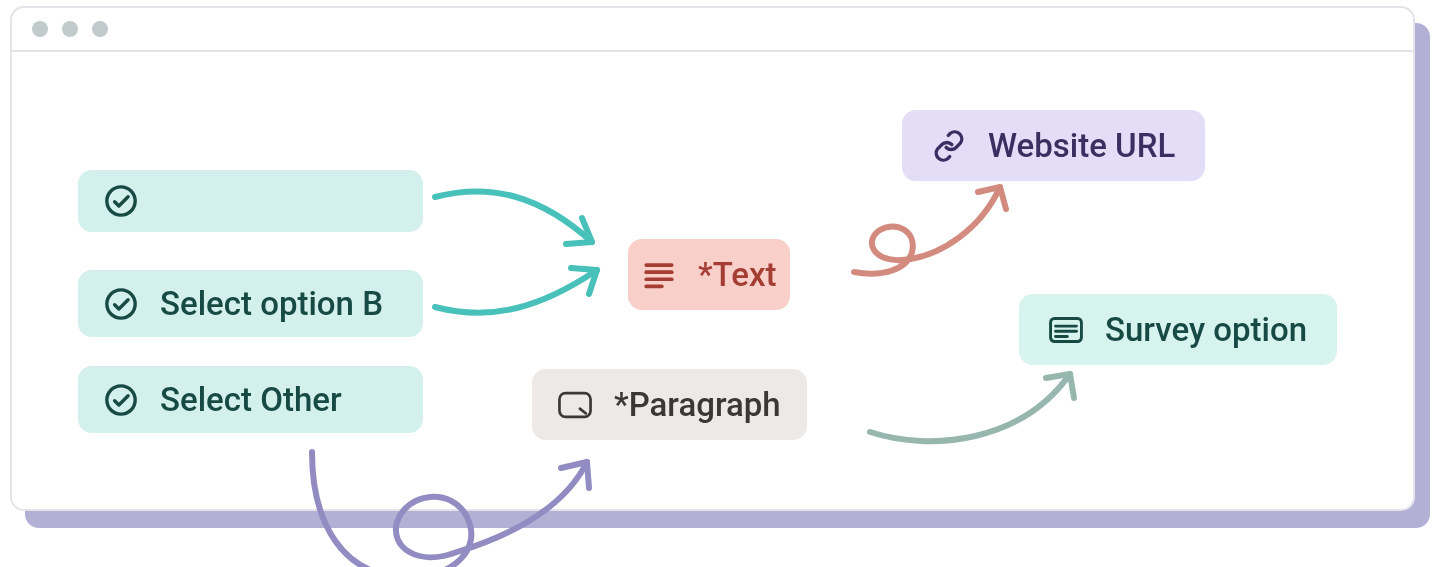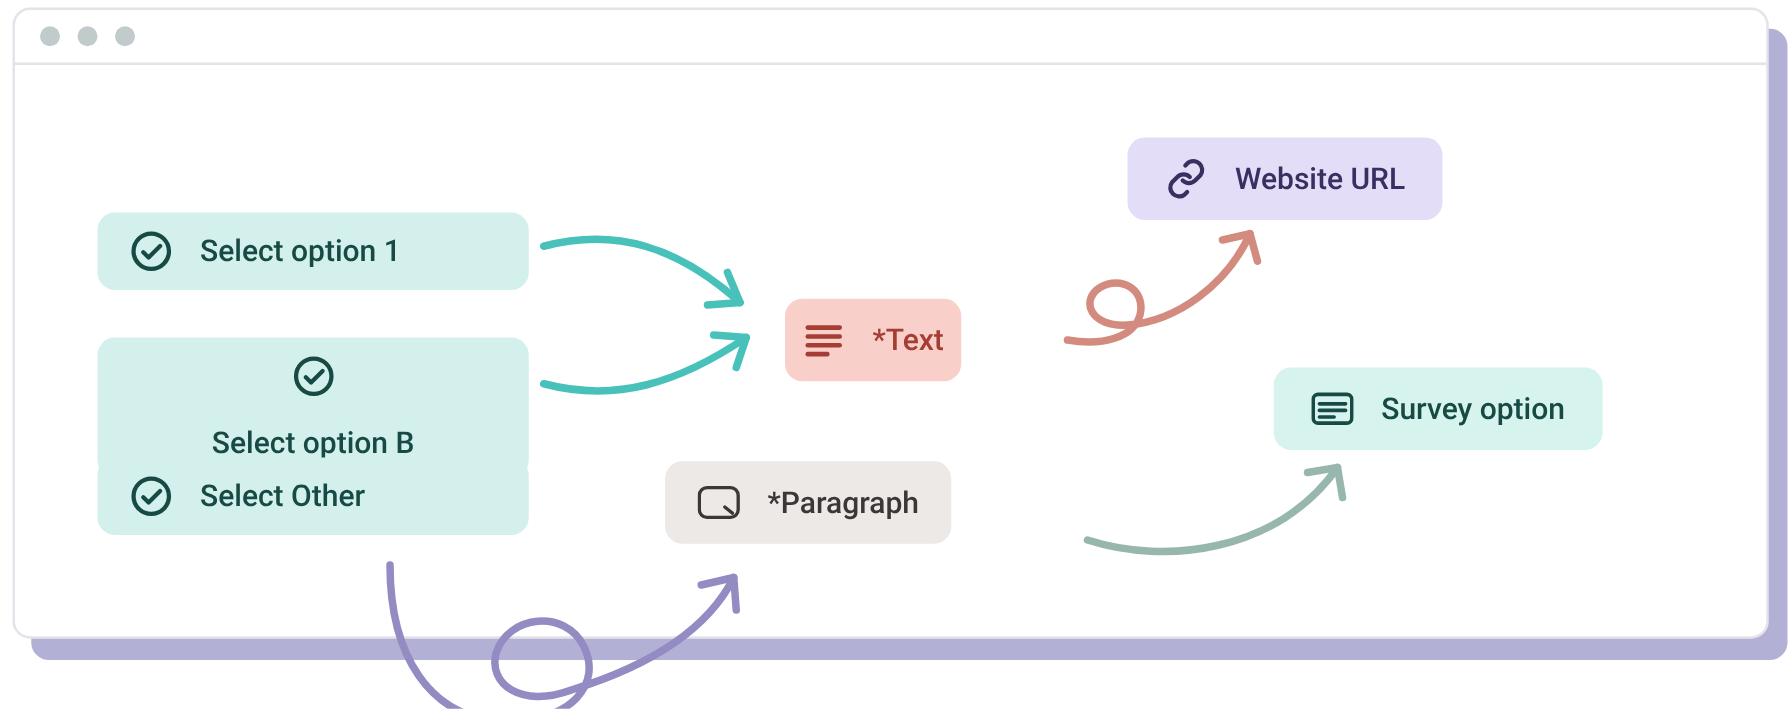--- a/index.html
+++ b/index.html
@@ -52,21 +52,21 @@
     width: 100%;
     height: calc(100% - 44px);
   }
   .node {
     position: absolute;
     display: flex;
     align-items: center;
     gap: 22px;
     padding: 14px 26px;
     border-radius: 14px;
-    font-size: 24px;
+    font-size: 33px;
     font-weight: 500;
     white-space: nowrap;
   }
   .node.opt {
     background: #d4f0ec;
     color: #174a45;
     width: 345px;
   }
   .node.text {
     background: #f9cfca;
@@ -111,24 +111,23 @@
 
   <div class="canvas">
 
     <div class="node opt" style="left:66px; top:118px;">
       <span class="icon-wrap">
         <svg width="34" height="34" viewBox="0 0 24 24" fill="none" stroke="#174a45" stroke-width="2.4" stroke-linecap="round" stroke-linejoin="round">
           <circle cx="12" cy="12" r="10"></circle>
           <path d="M7.5 12.5 L10.5 15.5 L17 9"></path>
         </svg>
       </span>
-      <span>Select option 1</span>
-    </div>
-
-    <div class="node opt" style="left:66px; top:218px;flex-direction:column;">
+    </div>
+
+    <div class="node opt" style="left:66px; top:218px;">
       <span class="icon-wrap">
         <svg width="34" height="34" viewBox="0 0 24 24" fill="none" stroke="#174a45" stroke-width="2.4" stroke-linecap="round" stroke-linejoin="round">
           <circle cx="12" cy="12" r="10"></circle>
           <path d="M7.5 12.5 L10.5 15.5 L17 9"></path>
         </svg>
       </span>
       <span>Select option B</span>
     </div>
 
     <div class="node opt" style="left:66px; top:314px;">

